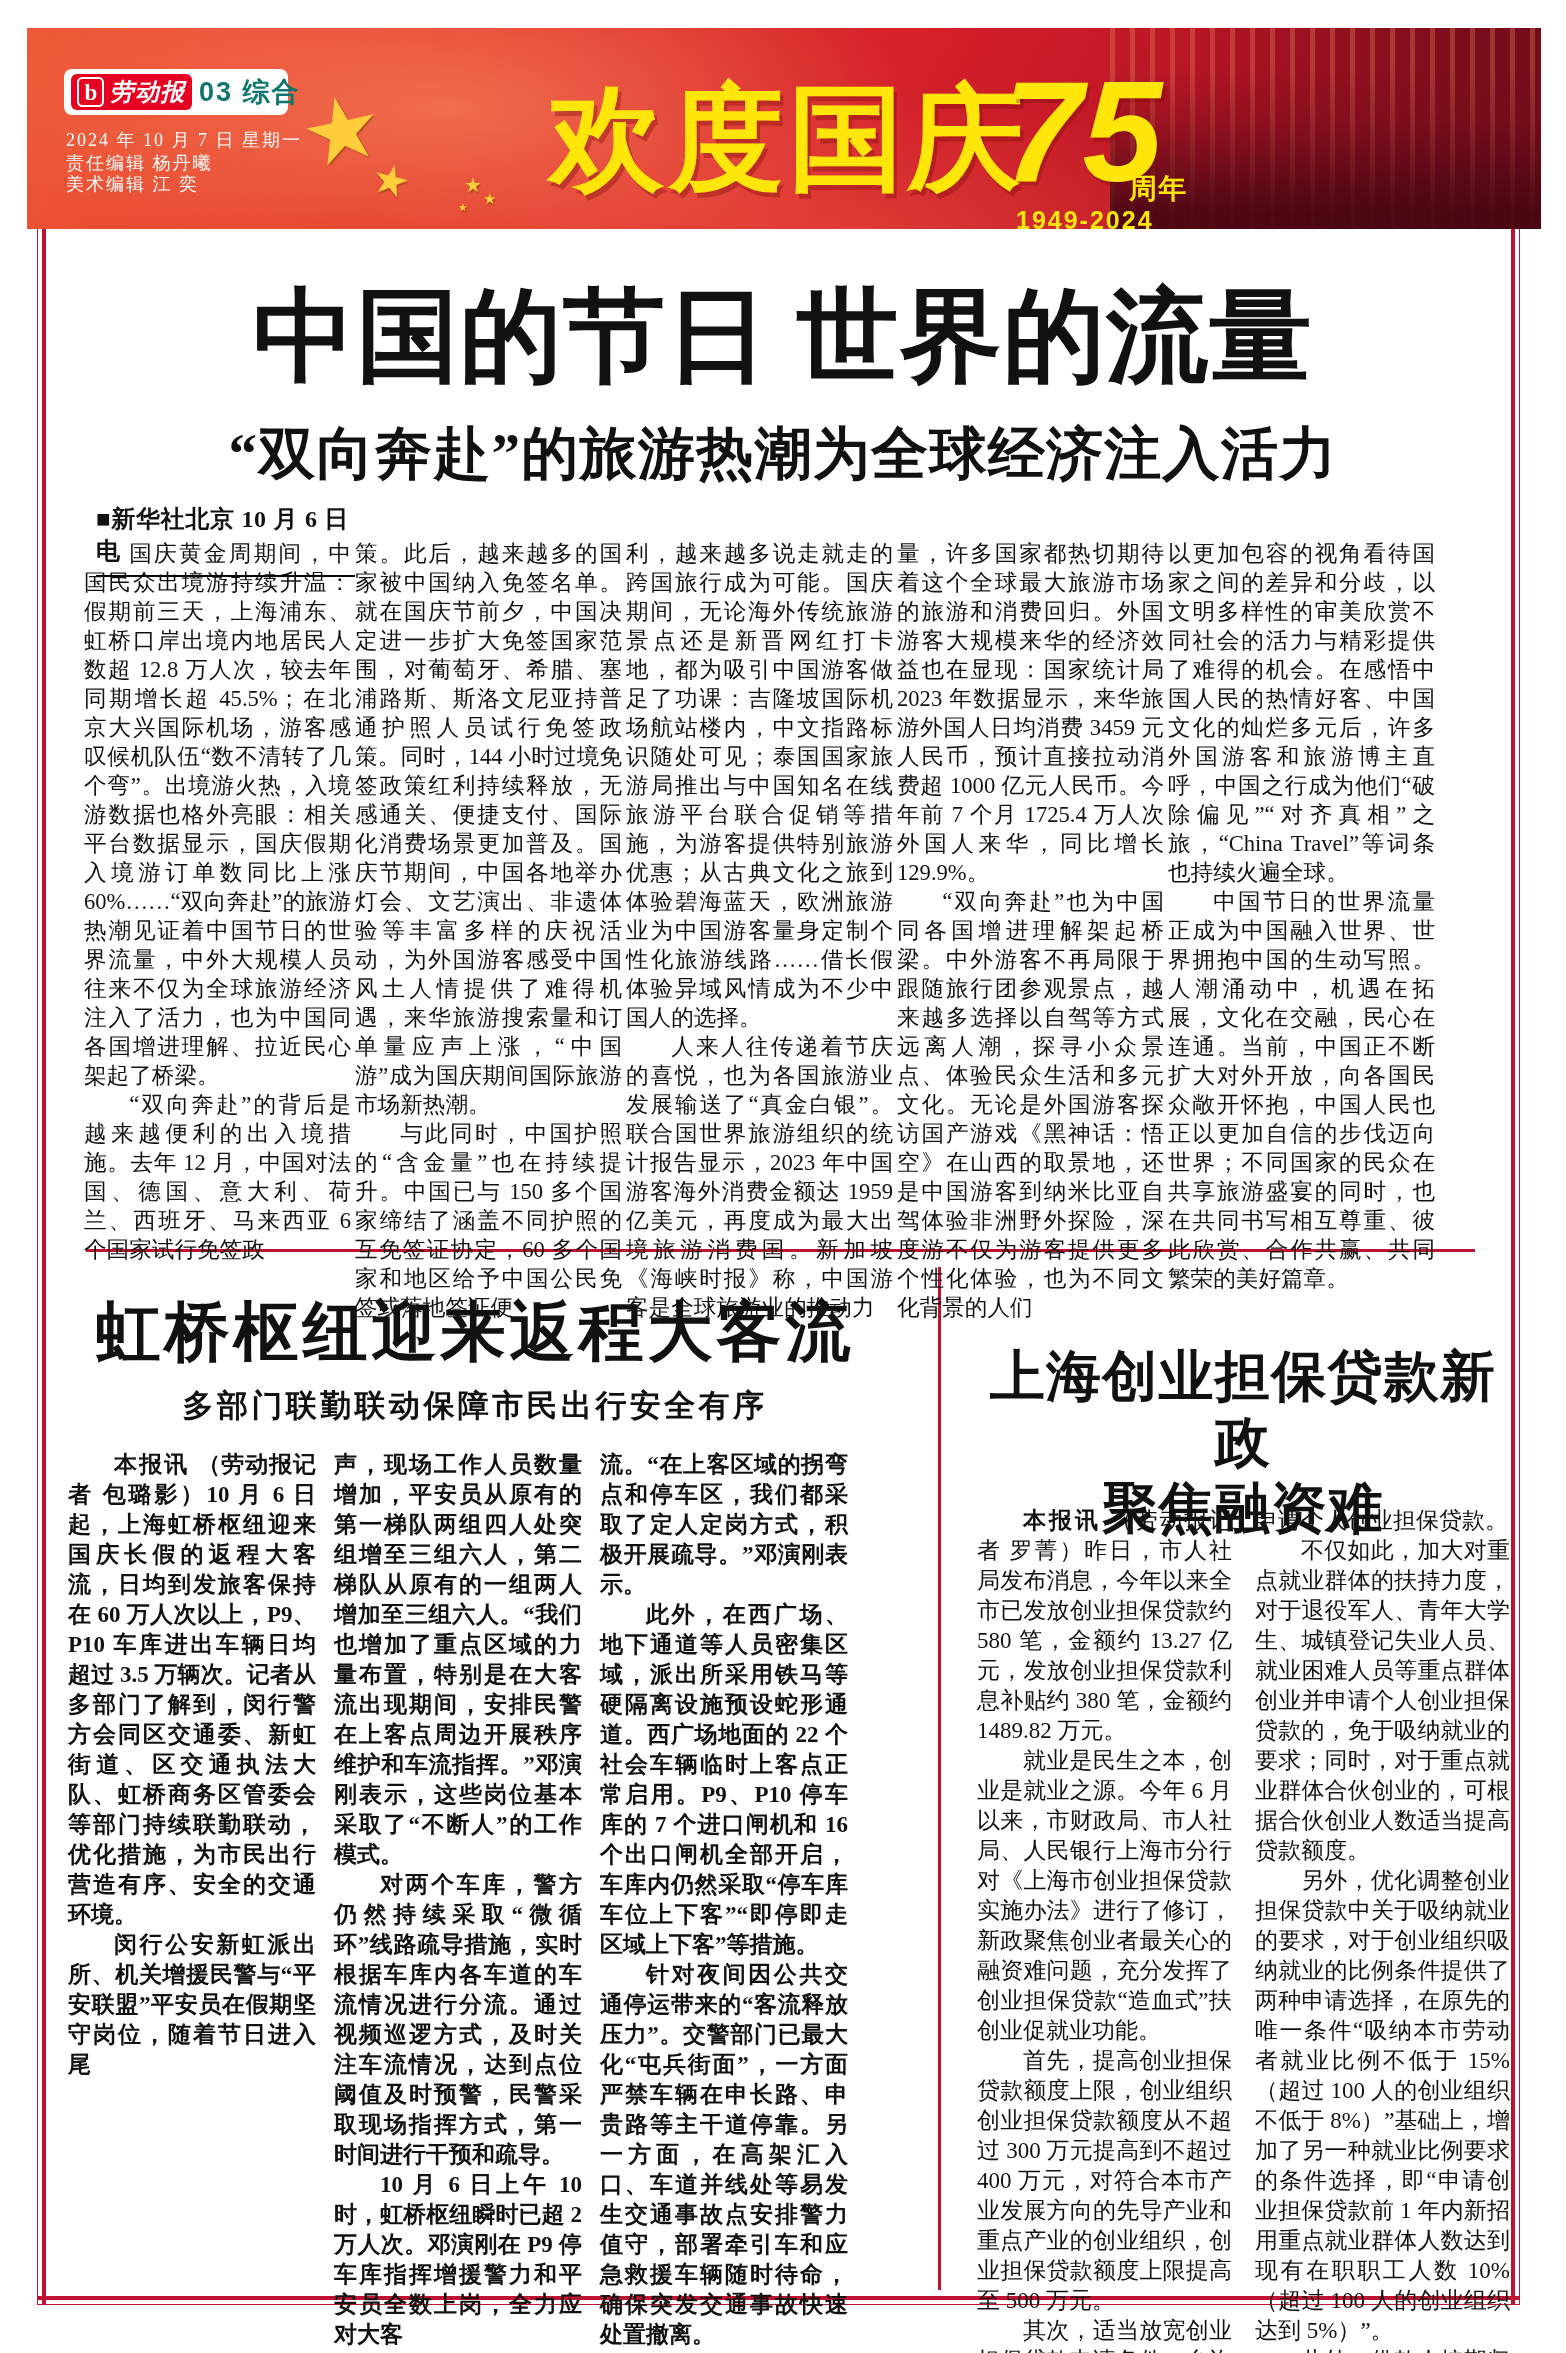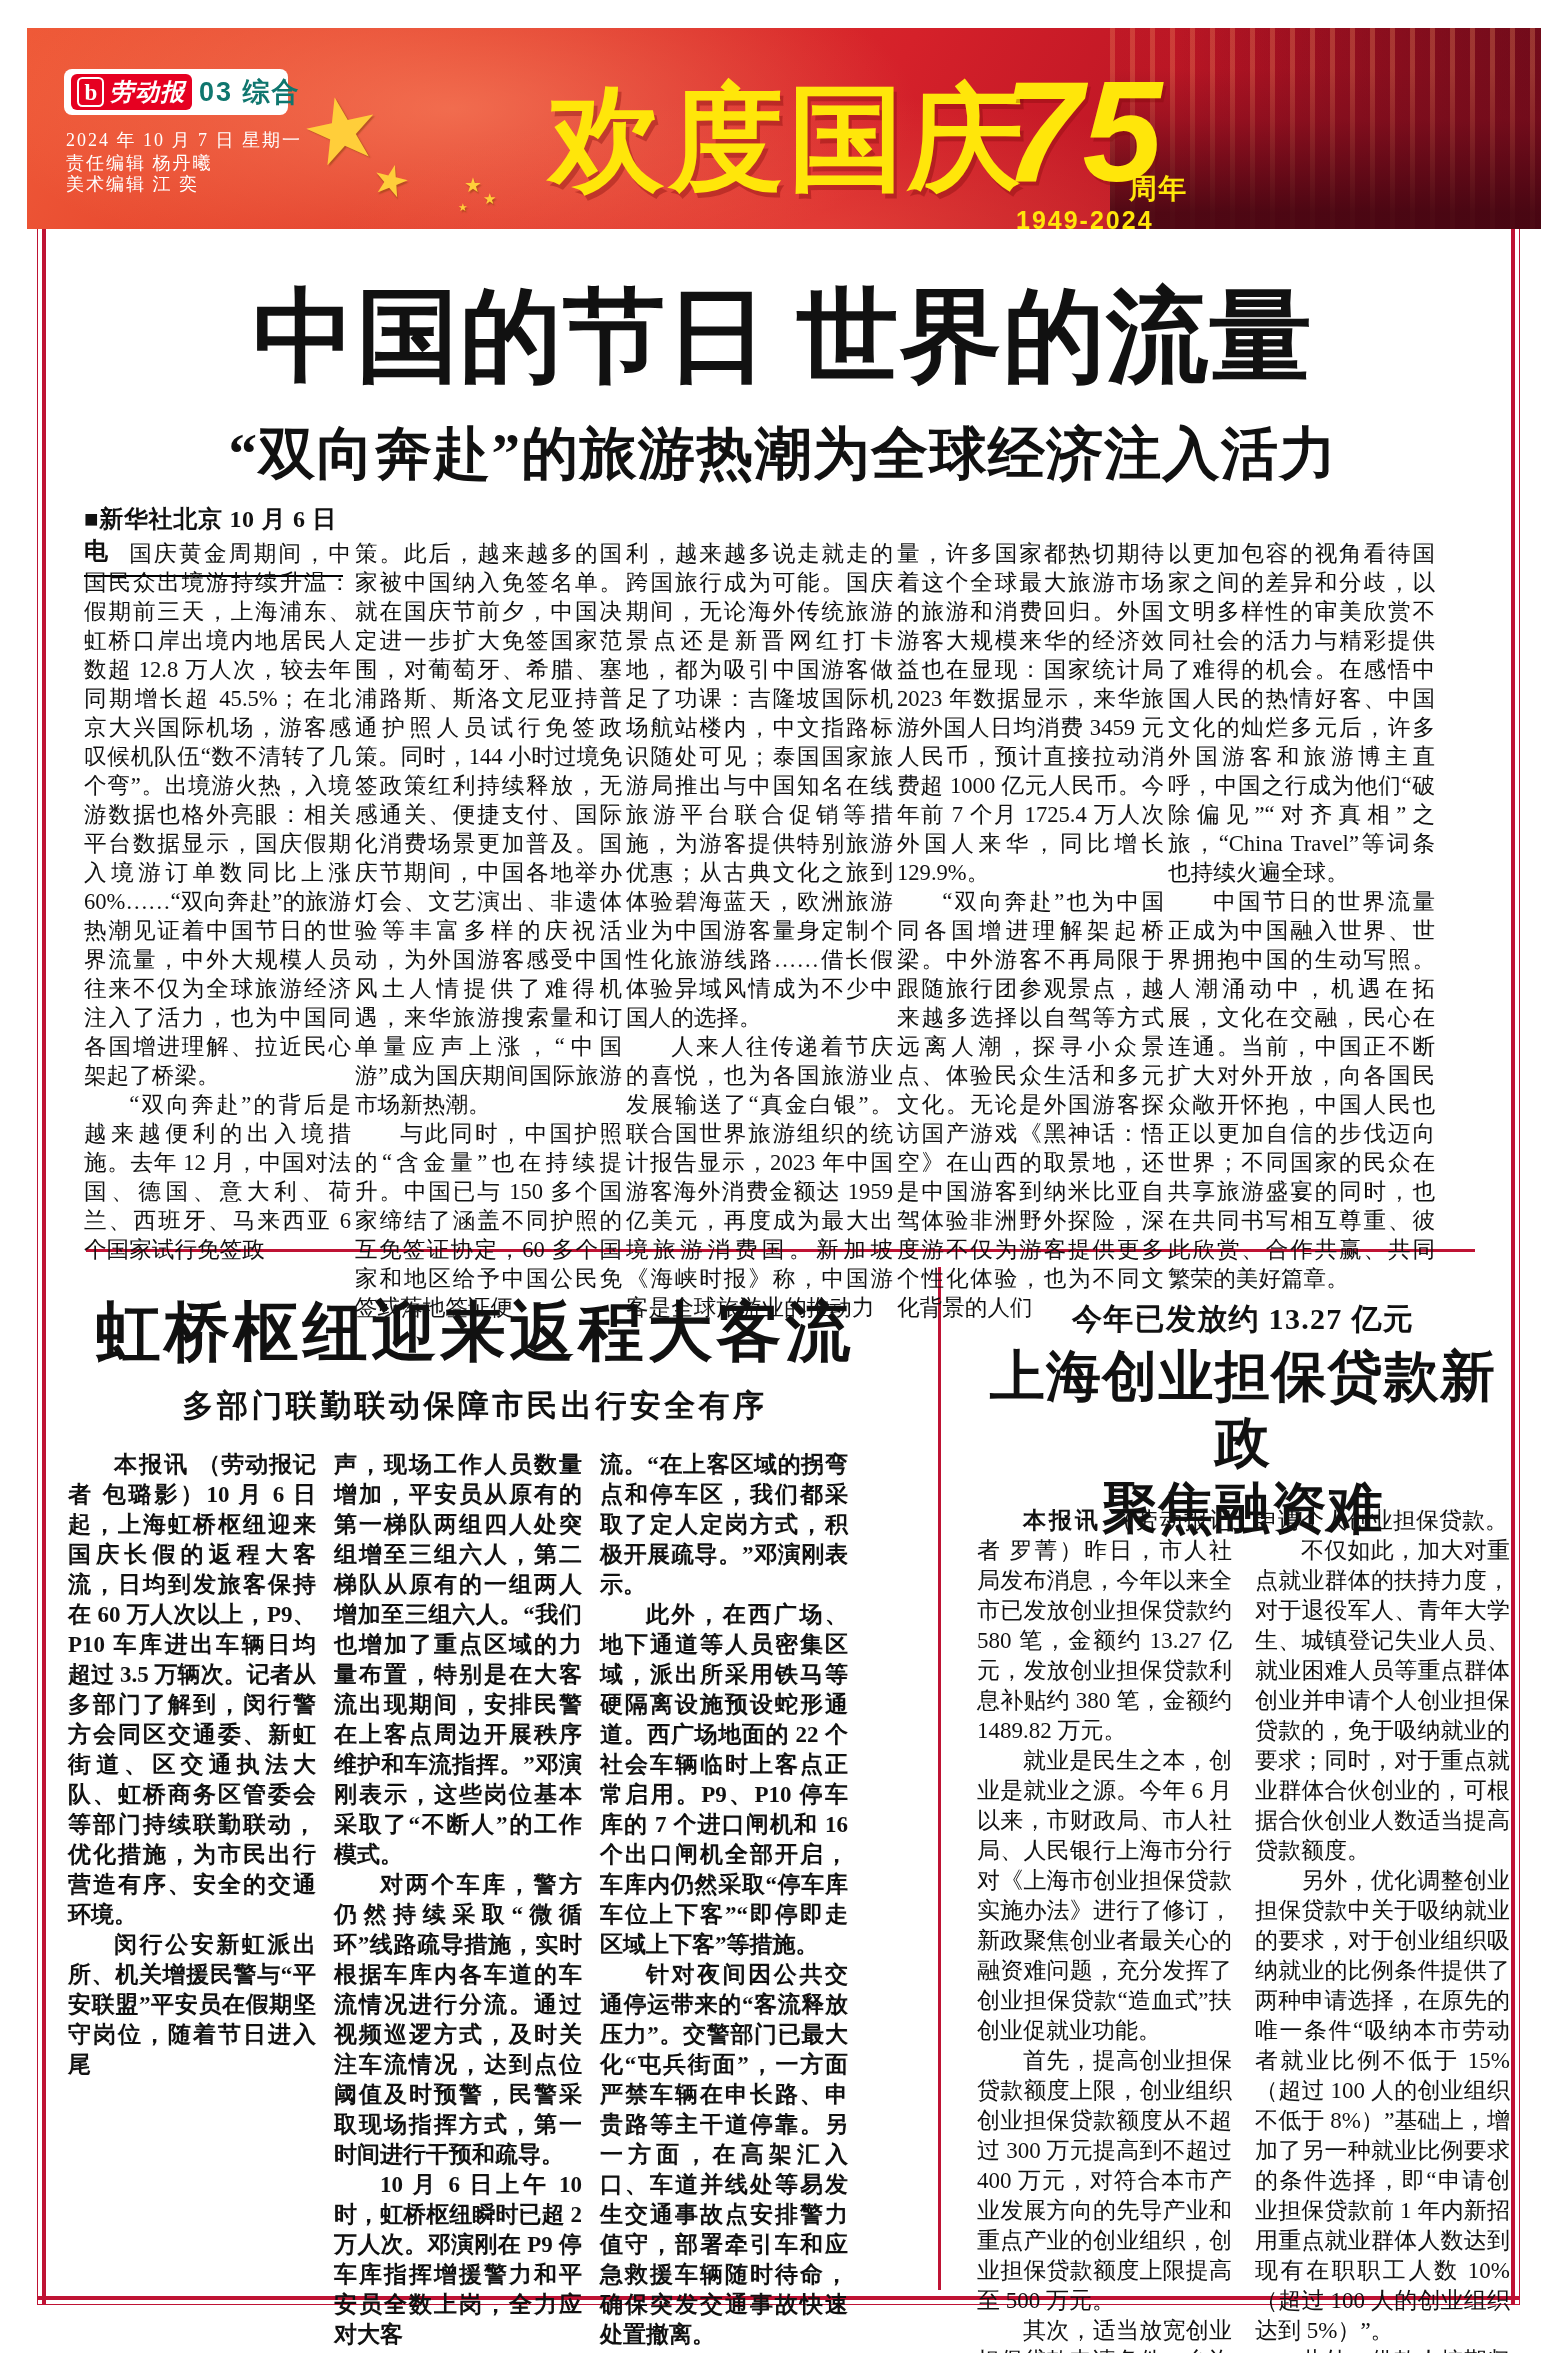--- a/index.html
+++ b/index.html
@@ -58,21 +58,21 @@
   #fr-b-thick{left:37px;top:2296px;width:1483px;height:4px;}
   #fr-b-thin {left:37px;top:2304px;width:1483px;height:1.3px;}
   #section-divider{left:86px;top:1249px;width:1389px;height:3.4px;}
   #article-divider{left:938px;top:1267px;width:2.7px;height:1023px;}
 
   
   #main-title{position:absolute;left:74px;top:283px;width:1418px;text-align:center;
               font-size:102px;line-height:1.05;font-weight:900;letter-spacing:1.3px;}
   #main-subtitle{position:absolute;left:74px;top:416px;width:1418px;text-align:center;
                  font-size:57px;font-weight:700;letter-spacing:1.3px;}
-  #byline{position:absolute;left:84px;top:503px;width:259px;font-size:24px;font-weight:bold;
+  #byline{position:absolute;left:96px;top:503px;width:259px;font-size:24px;font-weight:bold;
           border-bottom:2px solid #000;padding-bottom:8px;letter-spacing:0.7px;}
 
   .body-cols{position:absolute;display:flex;}
   .body-cols .col{flex:none;}
   .body-cols p{margin:0;text-align:justify;text-indent:2em;}
   .body-cols p.noindent{text-indent:0;}
   .body-cols b{letter-spacing:1.3px;}
 
   #main-cols{left:84px;top:539px;width:1423px;gap:4px;font-size:22.6px;line-height:29px;}
   #main-cols .col{width:267px;}
@@ -174,21 +174,20 @@
         <p>对两个车库，警方仍然持续采取“微循环”线路疏导措施，实时根据车库内各车道的车流情况进行分流。通过视频巡逻方式，及时关注车流情况，达到点位阈值及时预警，民警采取现场指挥方式，第一时间进行干预和疏导。</p>
         <p>10 月 6 日上午 10 时，虹桥枢纽瞬时已超 2 万人次。邓演刚在 P9 停车库指挥增援警力和平安员全数上岗，全力应对大客</p>
       </div>
       <div class="col">
         <p class="noindent">流。“在上客区域的拐弯点和停车区，我们都采取了定人定岗方式，积极开展疏导。”邓演刚表示。</p>
         <p>此外，在西广场、地下通道等人员密集区域，派出所采用铁马等硬隔离设施预设蛇形通道。西广场地面的 22 个社会车辆临时上客点正常启用。P9、P10 停车库的 7 个进口闸机和 16 个出口闸机全部开启，车库内仍然采取“停车库车位上下客”“即停即走区域上下客”等措施。</p>
         <p>针对夜间因公共交通停运带来的“客流释放压力”。交警部门已最大化“屯兵街面”，一方面严禁车辆在申长路、申贵路等主干道停靠。另一方面，在高架汇入口、车道并线处等易发生交通事故点安排警力值守，部署牵引车和应急救援车辆随时待命，确保突发交通事故快速处置撤离。</p>
       </div>
     </div>
 
-  <div id="loan-kicker">今年已发放约 13.27 亿元</div>
   <div id="loan-headline">
     <span>上海创业担保贷款新政</span><br>
     <span>聚焦融资难</span>
   </div>
   <div id="loan-cols" class="body-cols">
       <div class="col">
         <p><b>本报讯 </b>（劳动报记者 罗菁）昨日，市人社局发布消息，今年以来全市已发放创业担保贷款约 580 笔，金额约 13.27 亿元，发放创业担保贷款利息补贴约 380 笔，金额约 1489.82 万元。</p>
         <p>就业是民生之本，创业是就业之源。今年 6 月以来，市财政局、市人社局、人民银行上海市分行对《上海市创业担保贷款实施办法》进行了修订，新政聚焦创业者最关心的融资难问题，充分发挥了创业担保贷款“造血式”扶创业促就业功能。</p>
         <p>首先，提高创业担保贷款额度上限，创业组织创业担保贷款额度从不超过 300 万元提高到不超过 400 万元，对符合本市产业发展方向的先导产业和重点产业的创业组织，创业担保贷款额度上限提高至 500 万元。</p>
         <p>其次，适当放宽创业担保贷款申请条件，允许本市 35 岁及以下青年大学生在未清偿消费贷等其他类贷款的情况下，</p>

